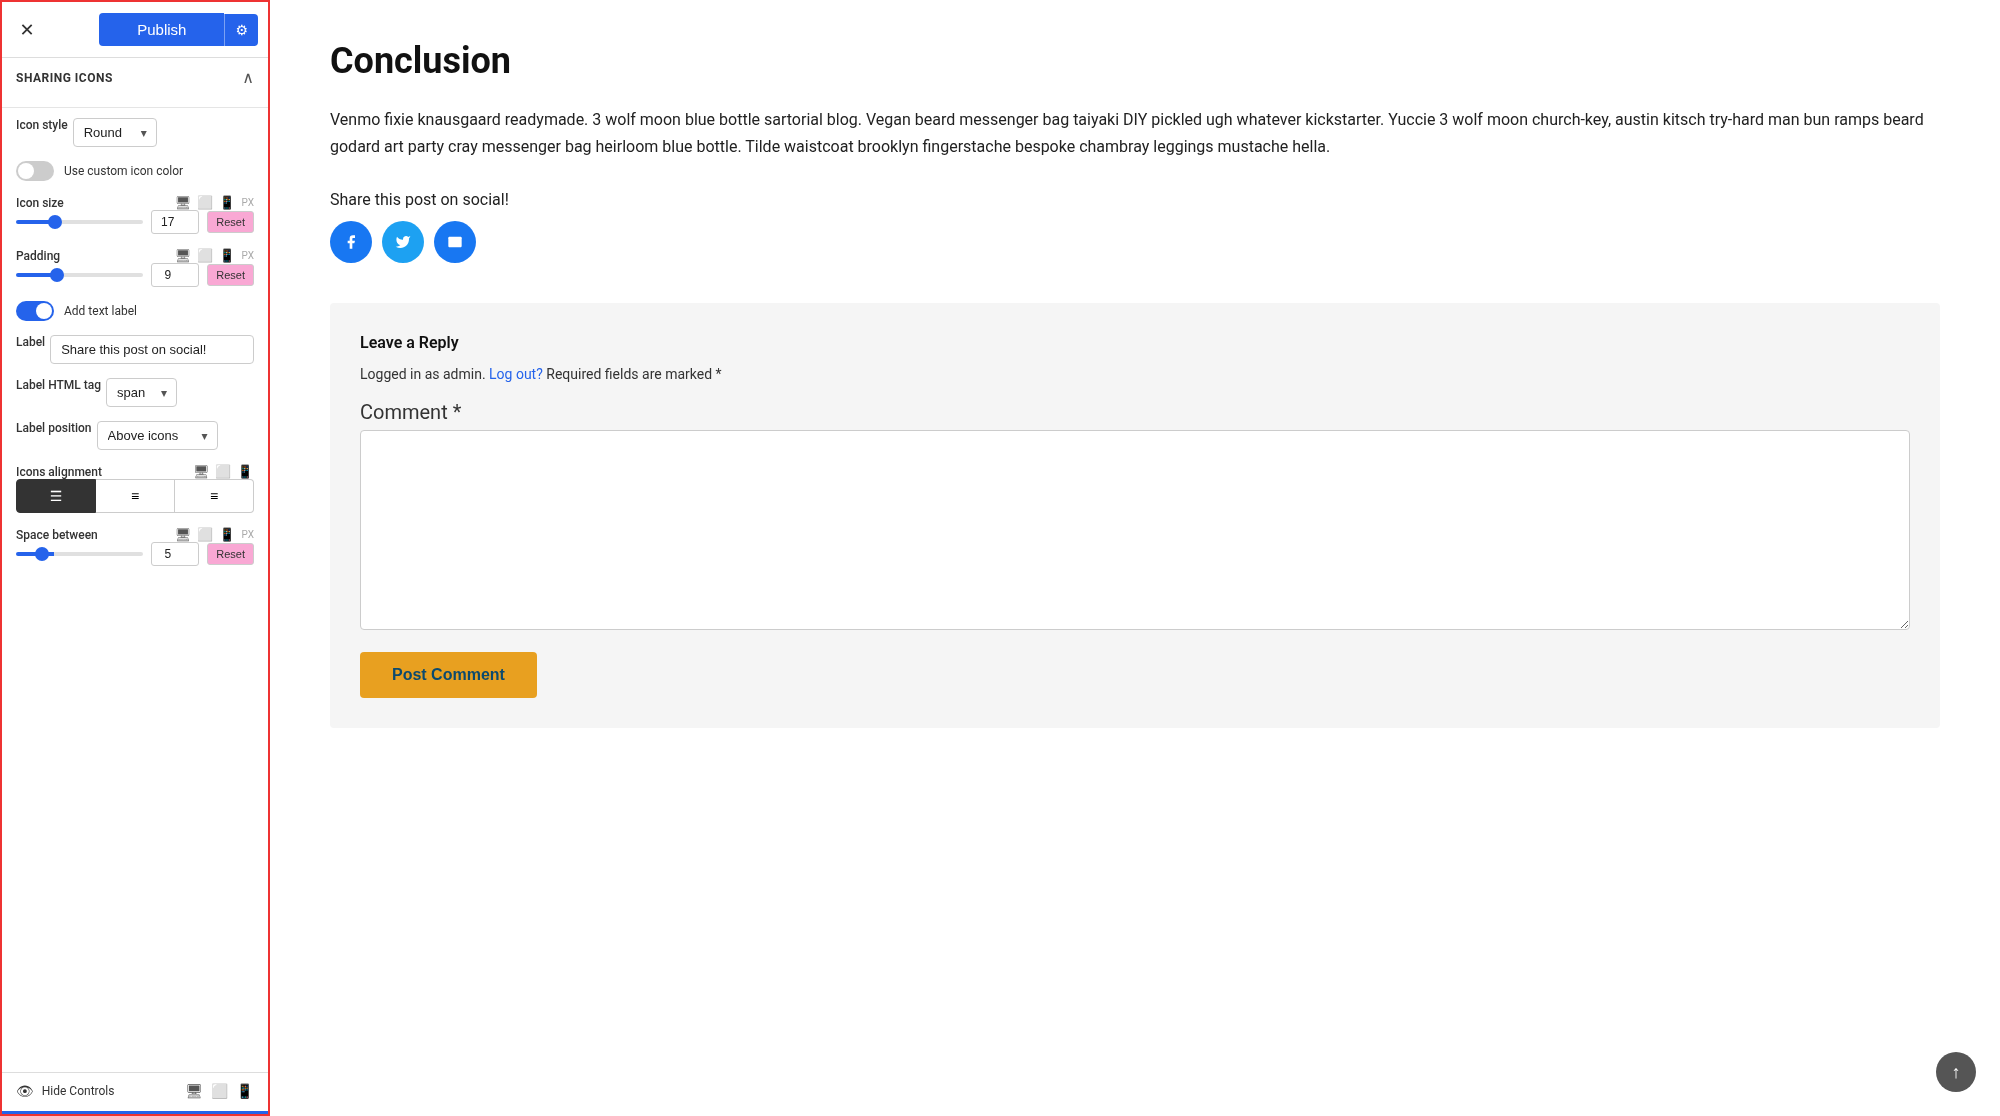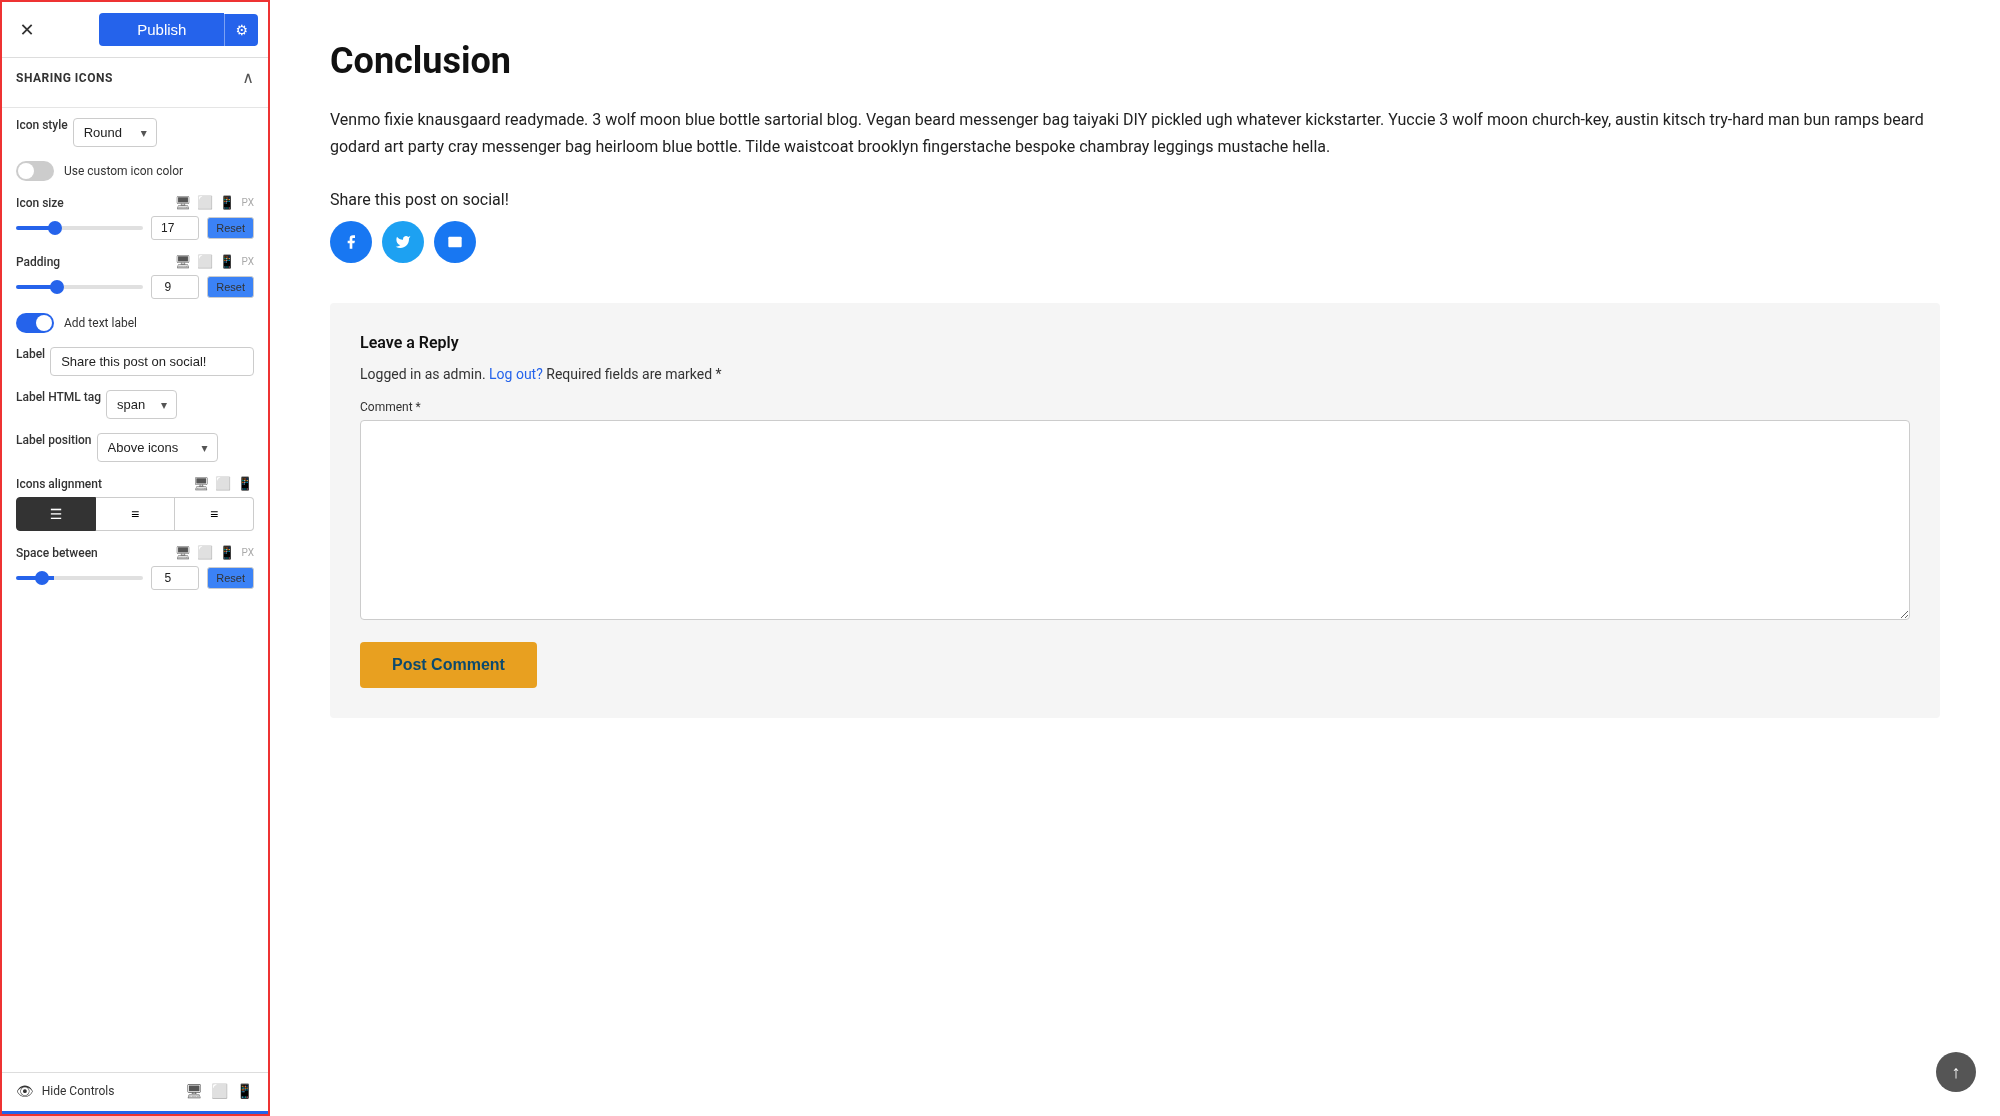--- a/index.html
+++ b/index.html
@@ -81,21 +81,21 @@
     .toggle.on { background: #2563eb; }
     .toggle-thumb {
       position: absolute; top: 2px; width: 16px; height: 16px; border-radius: 50%; background: #fff;
       transition: left 0.2s;
     }
     .toggle.off .toggle-thumb { left: 2px; }
     .toggle.on .toggle-thumb { left: 20px; }
     .toggle-label { font-size: 12px; color: #333; }
 
     
-    .slider-section { display: flex; flex-direction: column; gap: 6px; }
+    .slider-section { display: flex; flex-direction: column; }
     .slider-top { display: flex; align-items: center; justify-content: space-between; }
     .slider-label { font-size: 12px; color: #333; font-weight: 500; }
     .device-icons { display: flex; gap: 6px; align-items: center; }
     .device-icon { font-size: 13px; color: #555; cursor: pointer; }
     .px-label { font-size: 10px; color: #aaa; }
 
     .slider-controls { display: flex; align-items: center; gap: 8px; justify-content: flex-end; }
     input[type=range] {
       width: 100%; height: 4px; -webkit-appearance: none; background: transparent; cursor: pointer;
     }
@@ -105,21 +105,21 @@
     input[type=range]::-webkit-slider-thumb {
       -webkit-appearance: none; width: 14px; height: 14px; border-radius: 50%;
       background: #2563eb; margin-top: -5px; cursor: pointer;
     }
 
     .num-input {
       width: 48px; padding: 4px 6px; border: 1px solid #ccc; border-radius: 3px;
       font-size: 12px; text-align: center; color: #222;
     }
     .reset-btn {
-      padding: 4px 8px; background: #3b82f6; border: 1px solid #ccc; border-radius: 3px;
+      padding: 4px 8px; background: #f9a8d4; border: 1px solid #ccc; border-radius: 3px;
       font-size: 11px; cursor: pointer; color: #333;
     }
 
     
     .text-input {
       width: 100%; padding: 6px 10px; border: 1px solid #ccc; border-radius: 4px;
       font-size: 13px; color: #222;
     }
 
     
@@ -164,21 +164,21 @@
     .share-tw { background: #1da1f2; }
     .share-em { background: #1877f2; }
 
     
     .comment-section {
       background: #f5f5f5; padding: 30px; border-radius: 4px;
     }
     .comment-title { font-size: 16px; font-weight: 600; margin-bottom: 14px; color: #111; }
     .logged-in-text { font-size: 14px; color: #333; margin-bottom: 18px; }
     .logged-in-text a { color: #2563eb; text-decoration: none; }
-    .comment-label { font-size: 12px; color: #333; margin-bottom: 6px; }
+    .comment-label { font-size: 20px; color: #333; margin-bottom: 6px; }
     .comment-textarea {
       width: 100%; height: 200px; padding: 10px; border: 1px solid #ccc; border-radius: 4px;
       resize: vertical; font-size: 14px; background: #fff; margin-bottom: 18px;
     }
     .post-comment-btn {
       background: #e8a020; color: #0c4a6e; border: none; padding: 14px 32px;
       font-size: 16px; font-weight: 600; border-radius: 4px; cursor: pointer;
     }
 
     

